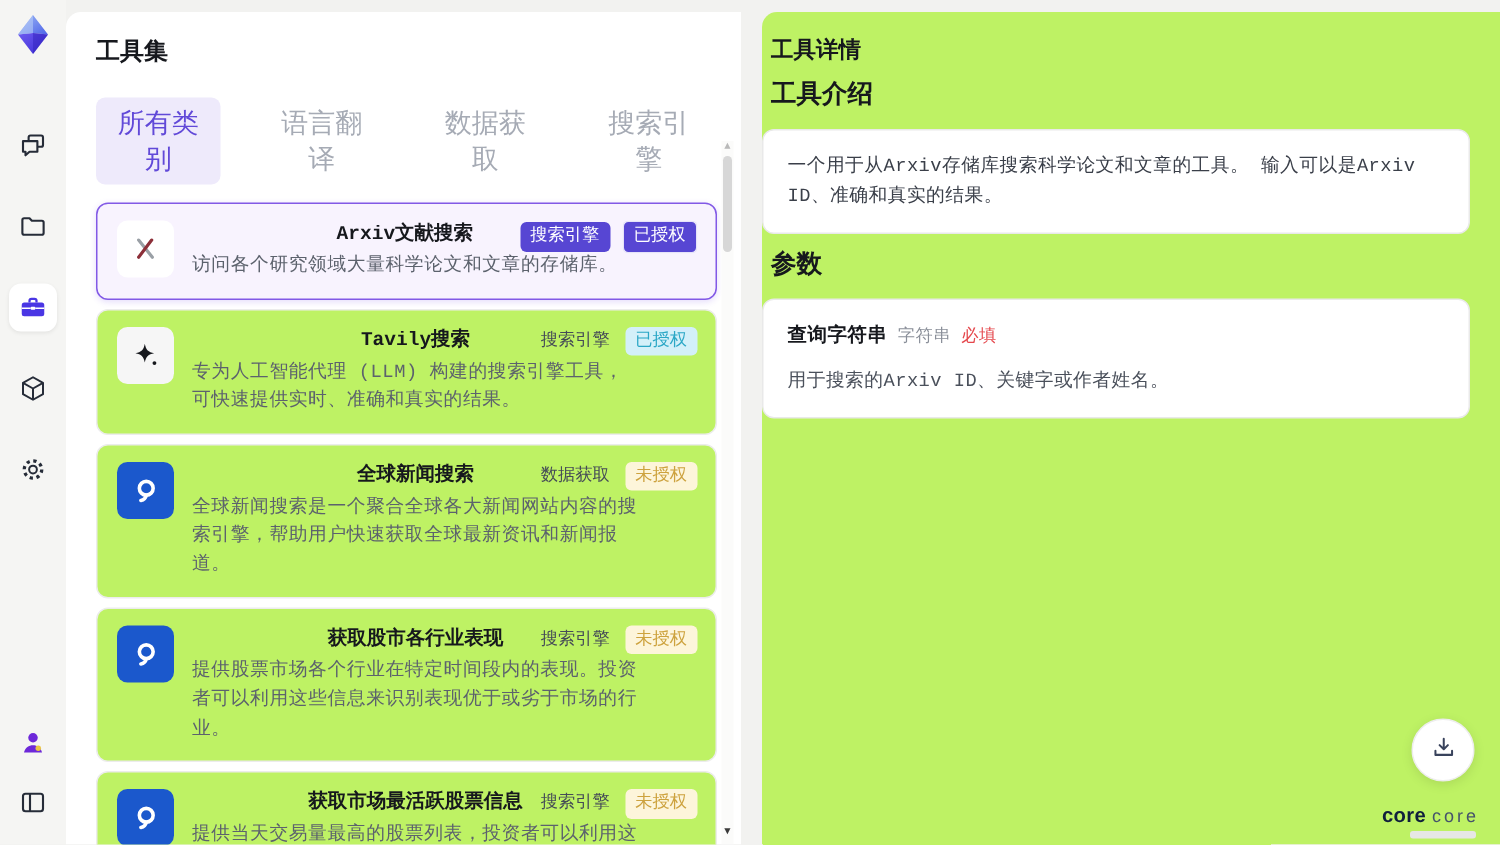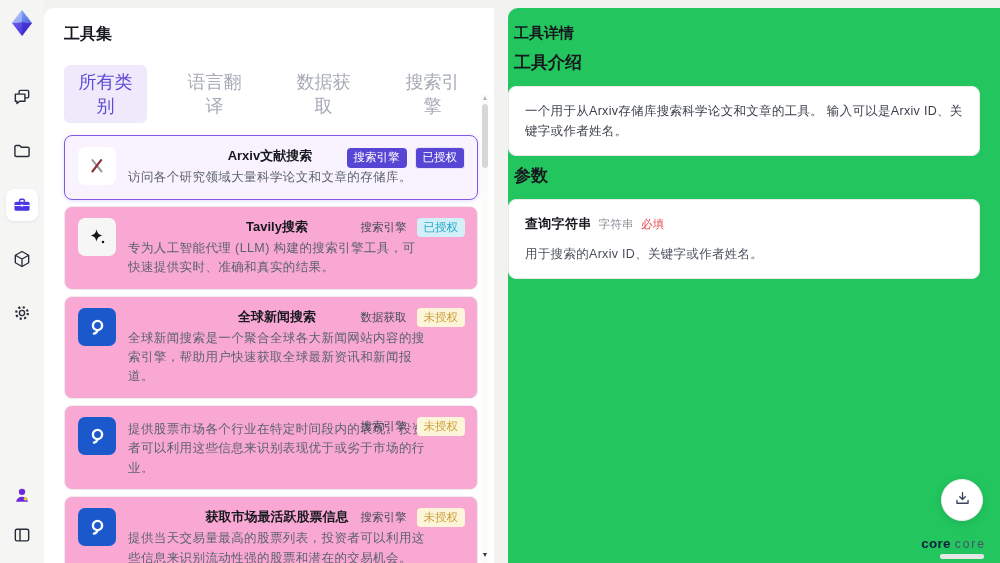--- a/index.html
+++ b/index.html
@@ -12,38 +12,38 @@
   .sidebar { position:absolute; left:0; top:0; width:44px; height:563px;
     background:#f5f5f3; display:flex; flex-direction:column; align-items:center; z-index:5; }
   .logo { margin-top:9px; width:28px; height:28px; }
   .rail-nav { margin-top:44px; display:flex; flex-direction:column; gap:22px; align-items:center; }
   .rail-btn { width:32px; height:32px; display:flex; align-items:center; justify-content:center;
     border:none; background:transparent; border-radius:8px; cursor:pointer; }
   .rail-btn.active { background:#ffffff; box-shadow:0 1px 3px rgba(0,0,0,.08); }
   .rail-bottom { margin-top:auto; margin-bottom:12px; display:flex; flex-direction:column; gap:8px; align-items:center; }
 
   
-  .content { position:absolute; left:44px; top:8px; right:0; bottom:0; display:flex; }
+  .content { position:absolute; left:44px; top:8px; right:0; bottom:0; display:flex;font-family:Liberation Mono, monospace; }
   .left-panel { position:relative; width:450px; background:#ffffff; border-radius:10px 0 0 0;
     padding:16px 20px 0 20px; }
   .panel-gap { width:14px; }
-  .right-panel { position:relative; flex:1; background:#22c55e; border-radius:10px 0 0 0;
+  .right-panel { position:relative; flex:1; background:#bef264; border-radius:10px 0 0 0;
     padding:16px 20px 0 0; }
 
   .page-title { font-size:16px; font-weight:bold; color:#16181d; }
 
   
   .tabs { display:flex; align-items:center; gap:26px; margin-top:20px; }
   .tab { border:none; background:transparent; font-size:18px; color:#a6abb5; cursor:pointer;
     padding:5px 12px; border-radius:6px; font-family:inherit; }
   .tab.active { background:#eeeafb; color:#6149d8; }
 
   
   .tool-list { margin-top:12px; display:flex; flex-direction:column; gap:6px; width:414px; }
-  .card { position:relative; background:#f9a8d4; border:1px solid #ececec; border-radius:8px;
+  .card { position:relative; background:#bef264; border:1px solid #ececec; border-radius:8px;
     padding:11px 13px; display:flex; cursor:pointer; }
   .card.selected { background:#f8f3fe; border:1.5px solid #8259e6;
     box-shadow:0 1px 4px rgba(111,66,232,.18); }
   .tool-icon { width:38px; height:38px; border-radius:7px; background:#f5f5f5; flex:0 0 38px;
     display:flex; align-items:center; justify-content:center; margin-right:12px; overflow:hidden; }
   .tool-icon.arxiv { background:#ffffff; }
   .tool-icon.bluesq { background:#1b58cc; }
   .tool-icon.sparkle { background:#f6f6f6; }
   .tool-body { min-width:0; }
   .tool-name { font-size:13px; font-weight:bold; color:#16181d; line-height:1.4;text-align:center; }
@@ -229,20 +229,21 @@
   </div>
 
   <div class="card">
     <div class="tool-icon bluesq">
               <svg viewBox="0 0 24 24" width="24" height="24">
                 <circle cx="12.5" cy="10.5" r="4.6" fill="none" stroke="#ffffff" stroke-width="2.4"></circle>
                 <path d="M12.5 15.2c-.4 1.9-1.6 3-3.6 3.4" fill="none" stroke="#ffffff" stroke-width="2.4" stroke-linecap="round"></path>
               </svg>
             </div>
     <div class="tool-body">
+      <div class="tool-name">获取股市各行业表现</div>
       <div class="tool-desc">提供股票市场各个行业在特定时间段内的表现。投资者可以利用这些信息来识别表现优于或劣于市场的行业。</div>
     </div>
     <div class="badges">
       <span class="badge cat-plain">搜索引擎</span>
       <span class="badge auth-yellow">未授权</span>
     </div>
   </div>
 
   <div class="card">
     <div class="tool-icon bluesq">
@@ -268,21 +269,21 @@
         <div class="scroll-thumb"></div>
         <div class="scroll-down">▼</div>
       </div>
     </section>
 
     <div class="panel-gap"></div>
 
     <section class="right-panel">
       <h2 class="detail-title">工具详情</h2>
       <h3 class="section-h">工具介绍</h3>
-      <div class="info-box">一个用于从Arxiv存储库搜索科学论文和文章的工具。 输入可以是Arxiv ID、关键字或作者姓名。</div>
+      <div class="info-box">一个用于从Arxiv存储库搜索科学论文和文章的工具。 输入可以是Arxiv ID、准确和真实的结果。</div>
       <h3 class="section-h">参数</h3>
       <div class="info-box">
         <div class="param-head">
           <span class="param-name">查询字符串</span>
           <span class="param-type">字符串</span>
           <span class="param-required">必填</span>
         </div>
         <div class="param-desc">用于搜索的Arxiv ID、关键字或作者姓名。</div>
       </div>
     </section>

